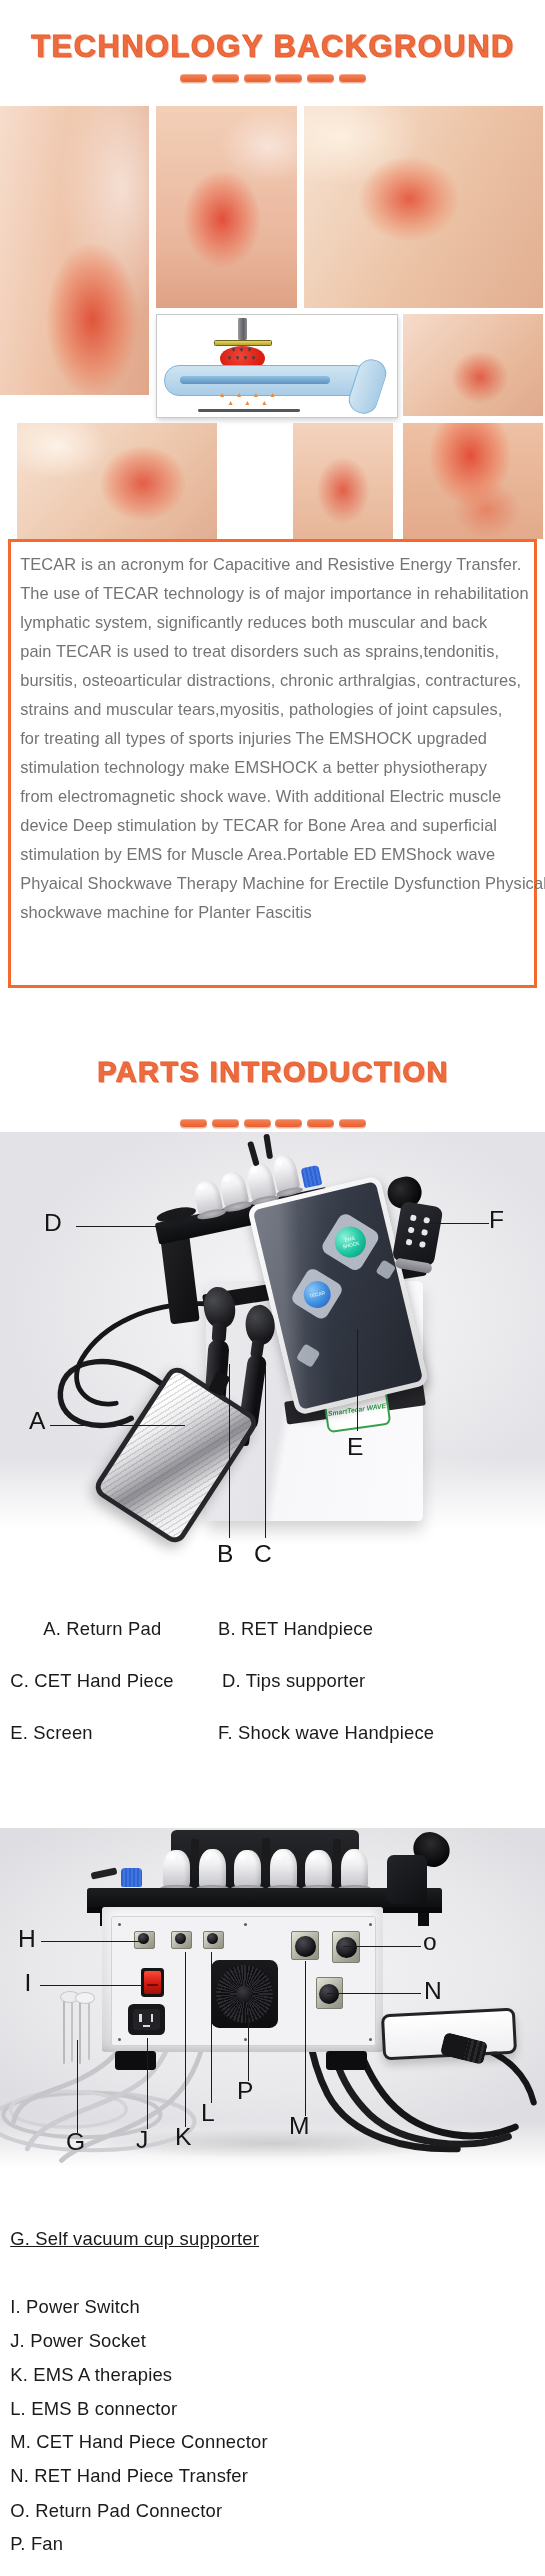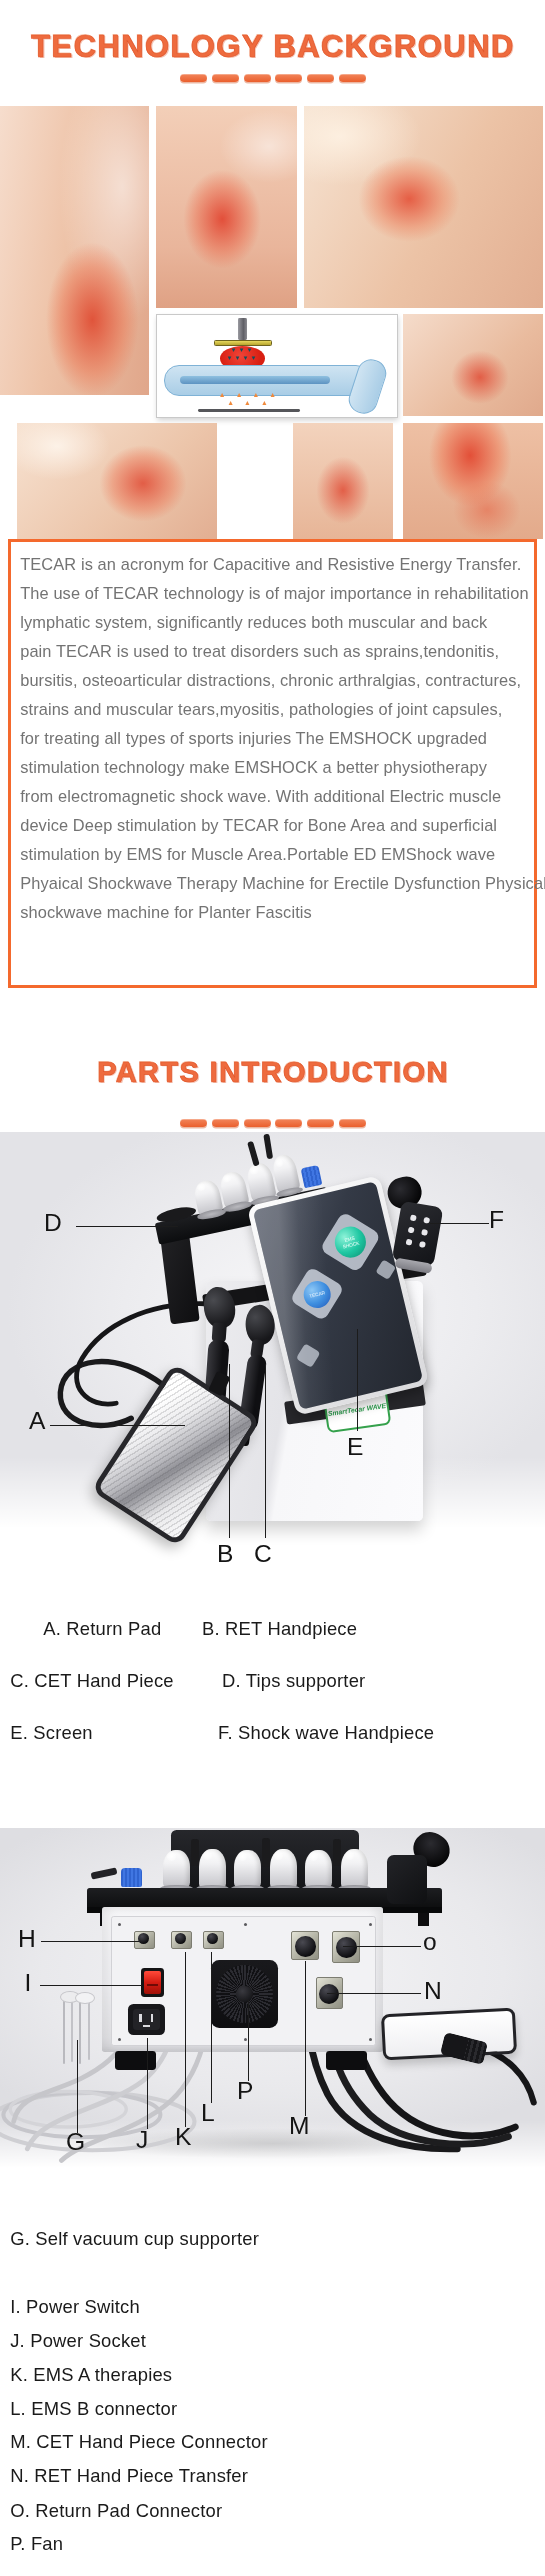--- a/index.html
+++ b/index.html
@@ -276,21 +276,21 @@
   <div class="hline" style="left:50px;top:1425px;width:135px;"></div>
   <div class="callout" style="left:29px;top:1407px;">A</div>
   <div class="vline" style="left:357px;top:1329px;height:102px;"></div>
   <div class="callout" style="left:347px;top:1433px;">E</div>
   <div class="vline" style="left:229px;top:1364px;height:174px;"></div>
   <div class="callout" style="left:217px;top:1540px;">B</div>
   <div class="vline" style="left:265px;top:1364px;height:174px;"></div>
   <div class="callout" style="left:254px;top:1540px;">C</div>
 
   <div class="list-item" style="left:10.2px;top:1618px;margin-left:33px;">A. Return Pad</div>
-  <div class="list-item" style="left:202px;top:1618px;">B. RET Handpiece</div>
+  <div class="list-item" style="left:218px;top:1618px;">B. RET Handpiece</div>
   <div class="list-item" style="left:10.2px;top:1670px;">C. CET Hand Piece</div>
   <div class="list-item" style="left:222px;top:1670px;">D. Tips supporter</div>
   <div class="list-item" style="left:10.2px;top:1722px;">E. Screen</div>
   <div class="list-item" style="left:218px;top:1722px;">F. Shock wave Handpiece</div>
 
   <div class="backdrop2"></div>
   <div class="abs" style="left:82px;top:2128px;width:382px;height:31px;border-radius:50%;
        background:radial-gradient(closest-side,rgba(0,0,0,.14),rgba(0,0,0,0));"></div>
 
   <svg class="abs" style="left:0;top:1828px;" width="546" height="340" viewBox="0 0 800 498">
@@ -414,21 +414,21 @@
   <div class="callout" style="left:136px;top:2126px;">J</div>
   <div class="vline" style="left:185px;top:1952px;height:175px;"></div>
   <div class="callout" style="left:175px;top:2123px;">K</div>
   <div class="vline" style="left:211px;top:1952px;height:151px;"></div>
   <div class="callout" style="left:201px;top:2099px;">L</div>
   <div class="vline" style="left:305px;top:1961px;height:155px;"></div>
   <div class="callout" style="left:289px;top:2112px;">M</div>
   <div class="vline" style="left:248px;top:2000px;height:81px;"></div>
   <div class="callout" style="left:237px;top:2077px;">P</div>
 
-  <div class="list-item" style="left:10.2px;top:2228px;">G. Self vacuum cup supporter</div>
+  <div class="list-item" style="left:10.2px;top:2228px;text-decoration:underline;">G. Self vacuum cup supporter</div>
   <div class="list-item" style="left:10.2px;top:2296px;">I. Power Switch</div>
   <div class="list-item" style="left:10.2px;top:2330px;">J. Power Socket</div>
   <div class="list-item" style="left:10.2px;top:2364px;">K. EMS A therapies</div>
   <div class="list-item" style="left:10.2px;top:2398px;">L. EMS B connector</div>
   <div class="list-item" style="left:10.2px;top:2431px;">M. CET Hand Piece Connector</div>
   <div class="list-item" style="left:10.2px;top:2465px;">N. RET Hand Piece Transfer</div>
   <div class="list-item" style="left:10.2px;top:2500px;">O. Return Pad Connector</div>
   <div class="list-item" style="left:10.2px;top:2533px;">P. Fan</div>
 
 </div>

